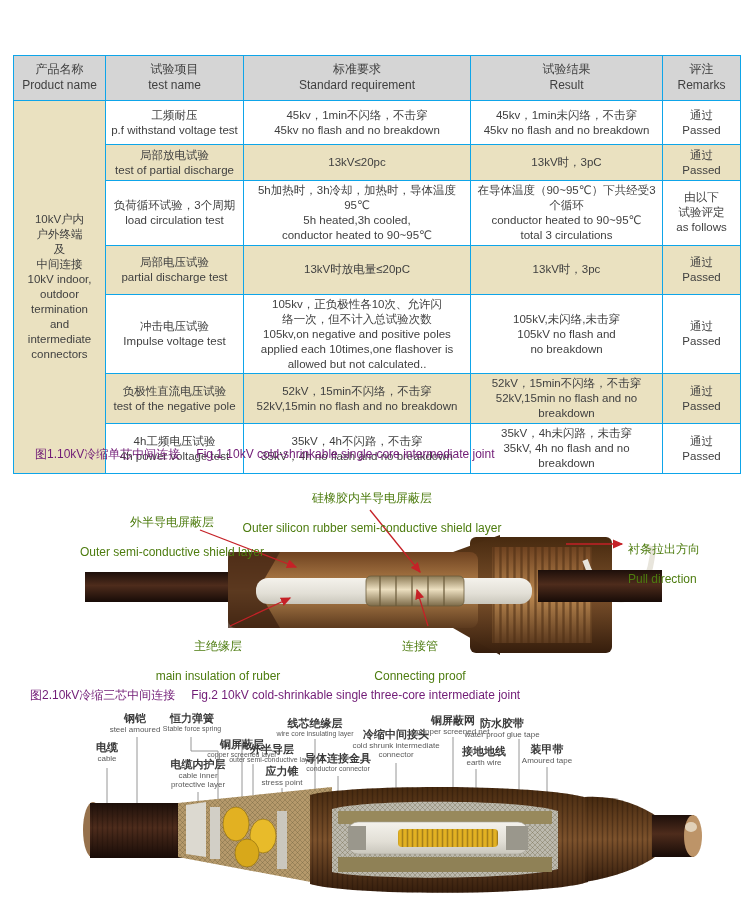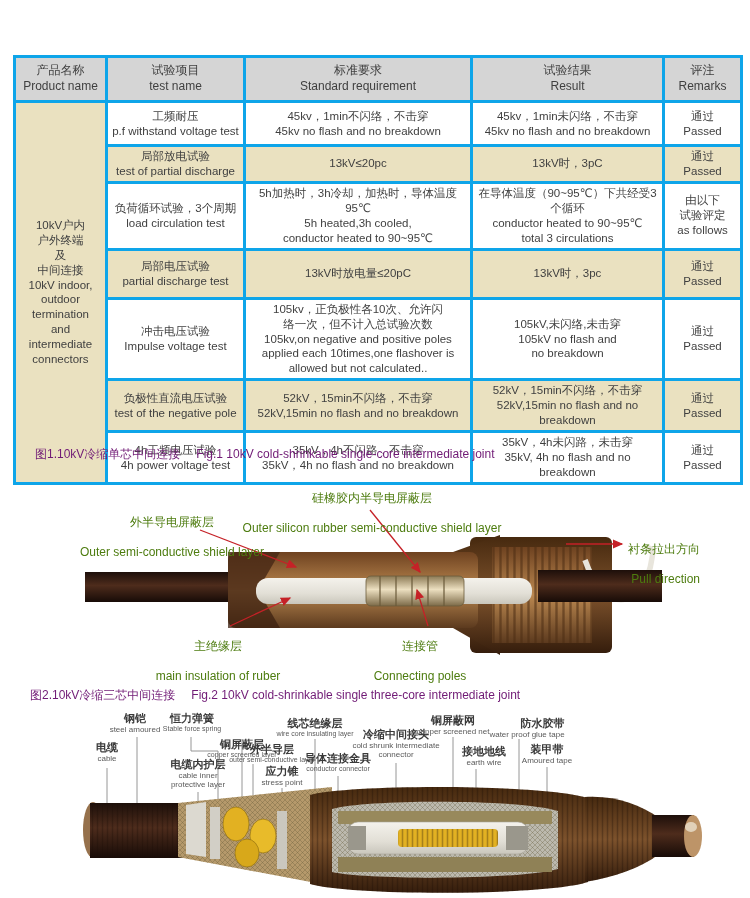--- a/index.html
+++ b/index.html
@@ -5,36 +5,36 @@
   html,body{margin:0;padding:0;background:#fff;}
   .page{position:relative;width:750px;height:898px;background:#fff;overflow:hidden;
         font-family:"Liberation Sans","DejaVu Sans",sans-serif;color:#3f3f3f;}
   
   .hdr{position:absolute;left:13px;top:6px;}
   .hdr .t1{font-size:15px;font-weight:bold;color:#22228e;letter-spacing:.5px;}
   .hdr .t1 .dia{color:#8e1b24;margin-right:1px;}
   .hdr .t2{font-size:12.5px;color:#22228e;margin:3px 0 0 14px;}
   
   table.spec{position:absolute;left:13px;top:55px;width:727px;border-collapse:collapse;table-layout:fixed;}
-  table.spec th,table.spec td{border:3px solid #0ea5e9;white-space:pre-line;text-align:center;
+  table.spec th,table.spec td{border:1px solid #0ea5e9;white-space:pre-line;text-align:center;
        vertical-align:middle;font-size:11.5px;line-height:1.3;padding:2px 3px;color:#3f3f3f;}
   table.spec th{background:#d5d5d5;font-weight:normal;font-size:12px;}
   table.spec tr.shade td{background:#eae1c0;}
   table.spec td.product{background:#eae1c0;font-size:11.5px;}
   
   .fig{position:absolute;left:0;width:750px;}
   #fig1{top:440px;height:242px;}
   #fig2{top:685px;height:213px;}
   .figcap{position:absolute;left:35px;top:6px;font-size:12px;color:#701a75;white-space:nowrap;}
   #fig2 .figcap{left:30px;top:2px;}
   .figcap .en{margin-left:16px;}
   .figsvg{position:absolute;left:0;top:0;}
   .f1-label{position:absolute;transform:translateX(-50%);text-align:center;font-size:12px;
             color:#4d7c0f;line-height:1.25;white-space:pre-line;}
-  .f1-label.leftalign{transform:none;text-align:right;}
+  .f1-label.leftalign{transform:none;text-align:left;}
   .f2-label{position:absolute;transform:translateX(-50%);text-align:center;line-height:1.15;white-space:pre-line;}
   .f2-label .zh{font-size:11px;font-weight:600;color:#3a3a3a;}
   .f2-label .en{font-size:8px;color:#5a5a5a;}
   .f2-label.tiny .en{font-size:7px;}
 </style>
 </head>
 <body>
 
 <div class="page">
 
@@ -229,21 +229,21 @@
     <div class="f1-label leftalign" style="left:628px;top:87px;">
       <div>衬条拉出方向</div>
       <div>Pull direction</div>
     </div>
     <div class="f1-label" style="left:218px;top:184px;">
       <div>主绝缘层</div>
       <div>main insulation of ruber</div>
     </div>
     <div class="f1-label" style="left:420px;top:184px;">
       <div>连接管</div>
-      <div>Connecting poles</div>
+      <div>Connecting proof</div>
     </div>
   </div>
 
   <div class="fig" id="fig2">
     <div class="figcap">
       <span>图2.10kV冷缩三芯中间连接</span><span class="en">Fig.2  10kV  cold-shrinkable single three-core intermediate joint</span>
     </div>
     <svg class="figsvg" width="750" height="213" viewBox="0 0 750 213">
       <defs>
         <pattern id="ribs2" width="5" height="12" patternUnits="userSpaceOnUse">
@@ -310,17 +310,17 @@
 protective layer</div></div>
     <div class="f2-label tiny" style="left:242px;top:34px;margin-top:19px;"><div class="zh">铜屏蔽层</div><div class="en">copper screened layer</div></div>
     <div class="f2-label tiny" style="left:272px;top:58px;"><div class="zh">外半导层</div><div class="en">outer semi-conductive layer</div></div>
     <div class="f2-label" style="left:282px;top:80px;"><div class="zh">应力锥</div><div class="en">stress point</div></div>
     <div class="f2-label tiny" style="left:315px;top:32px;"><div class="zh">线芯绝缘层</div><div class="en">wire core insulating layer</div></div>
     <div class="f2-label tiny" style="left:338px;top:67px;"><div class="zh">导体连接金具</div><div class="en">conductor connector</div></div>
     <div class="f2-label" style="left:396px;top:43px;"><div class="zh">冷缩中间接头</div><div class="en">cold shrunk intermediate
 connector</div></div>
     <div class="f2-label" style="left:453px;top:29px;"><div class="zh">铜屏蔽网</div><div class="en">copper screened net</div></div>
     <div class="f2-label" style="left:484px;top:60px;"><div class="zh">接地地线</div><div class="en">earth wire</div></div>
-    <div class="f2-label" style="left:527px;top:32px;text-align:right;"><div class="zh">防水胶带</div><div class="en">water proof glue tape</div></div>
+    <div class="f2-label" style="left:502px;top:32px;"><div class="zh">防水胶带</div><div class="en">water proof glue tape</div></div>
     <div class="f2-label" style="left:547px;top:58px;"><div class="zh">装甲带</div><div class="en">Amoured tape</div></div>
   </div>
 
 </div>
 
 </body></html>

